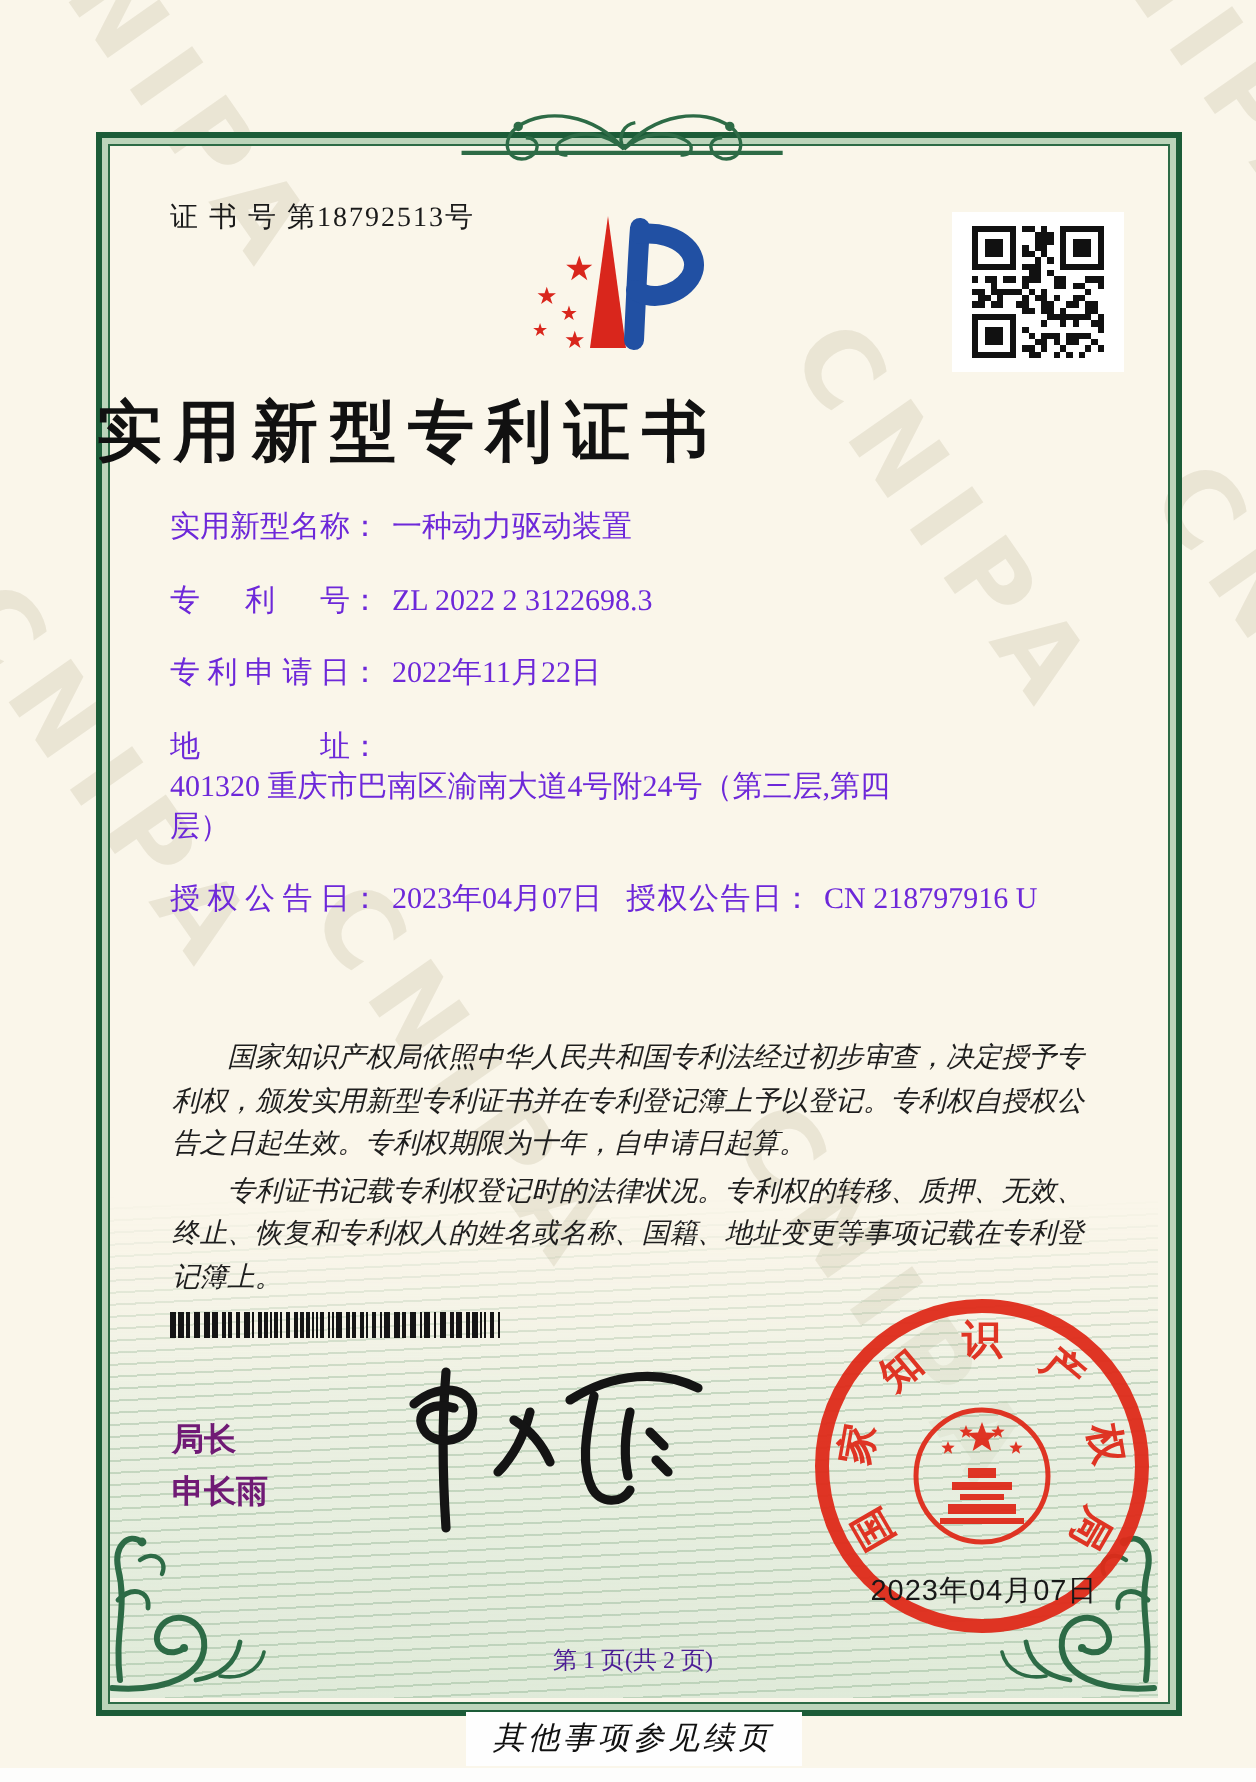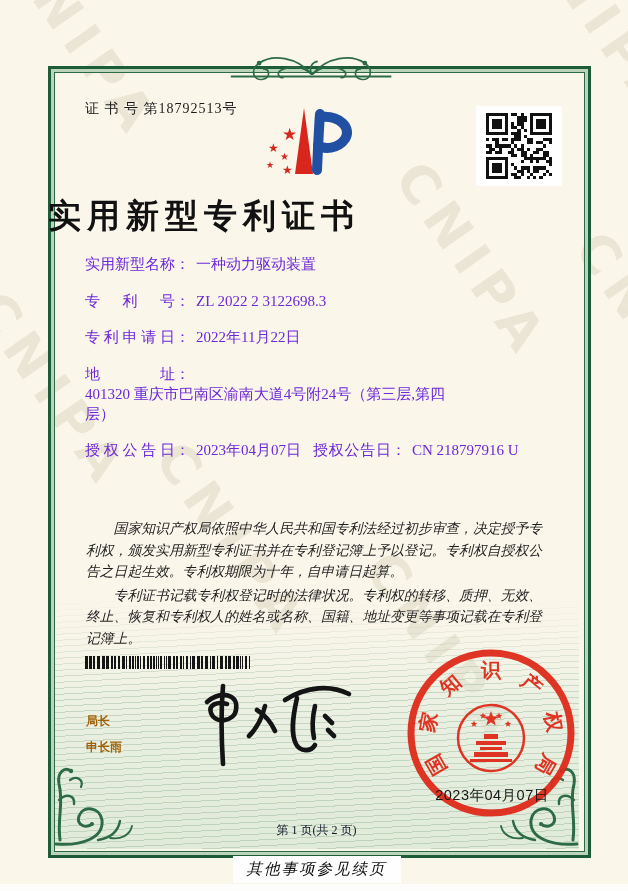--- a/index.html
+++ b/index.html
@@ -63,36 +63,36 @@
   
   .body-text{
     position:absolute;left:84px;top:516px;width:460px;z-index:4;
     font-size:13.8px;line-height:21.5px;font-style:italic;color:#1e1e1e;text-align:justify;
   }
   .body-text p{margin:2px;text-indent:2em;}
   
   .barcode{position:absolute;left:85px;top:656px;z-index:4;background:transparent;}
   .signer{position:absolute;left:86px;top:708px;z-index:4;
     font-family:"Liberation Sans","DejaVu Sans",sans-serif;font-weight:600;
-    font-size:12px;line-height:26px;color:#a16207;}
+    font-size:16px;line-height:26px;color:#701a75;}
   .signature{position:absolute;left:185px;top:672px;width:180px;height:100px;z-index:4;}
   
   .seal{position:absolute;left:404px;top:646px;width:174px;height:174px;z-index:5;opacity:.95;}
   .seal svg{position:absolute;left:0;top:0;}
   .seal-ring-text{position:absolute;left:0;top:0;width:174px;height:174px;}
   .seal-ring-text span{
     position:absolute;left:50%;top:50%;font-size:20px;font-weight:bold;color:#df2b1a;
     font-family:"Liberation Serif",serif;
   }
   .seal-date{position:absolute;left:417px;top:786px;width:150px;text-align:center;z-index:6;
     font-family:"Liberation Sans","DejaVu Sans",sans-serif;
     font-size:14.5px;font-weight:500;color:#181818;letter-spacing:0.5px;}
   
   .page-num{position:absolute;left:48px;top:822px;width:537px;text-align:center;
-    font-size:12px;color:#0f172a;z-index:4;}
+    font-size:12px;color:#4c1d95;z-index:4;}
   .cont-note{position:absolute;left:48px;top:856px;width:537px;text-align:center;z-index:4;}
   .cont-note span{display:inline-block;background:#fefefe;padding:3px 14px;
     font-size:15.5px;font-style:italic;color:#111;letter-spacing:2px;}
   .bottom-strip{position:absolute;left:0;bottom:0;width:628px;height:7px;background:#fdfdfc;z-index:6;}
 </style>
 </head>
 <body>
 
 <span class="wm wm1">CNIPA</span>
 <span class="wm wm2">CNIPA</span>

